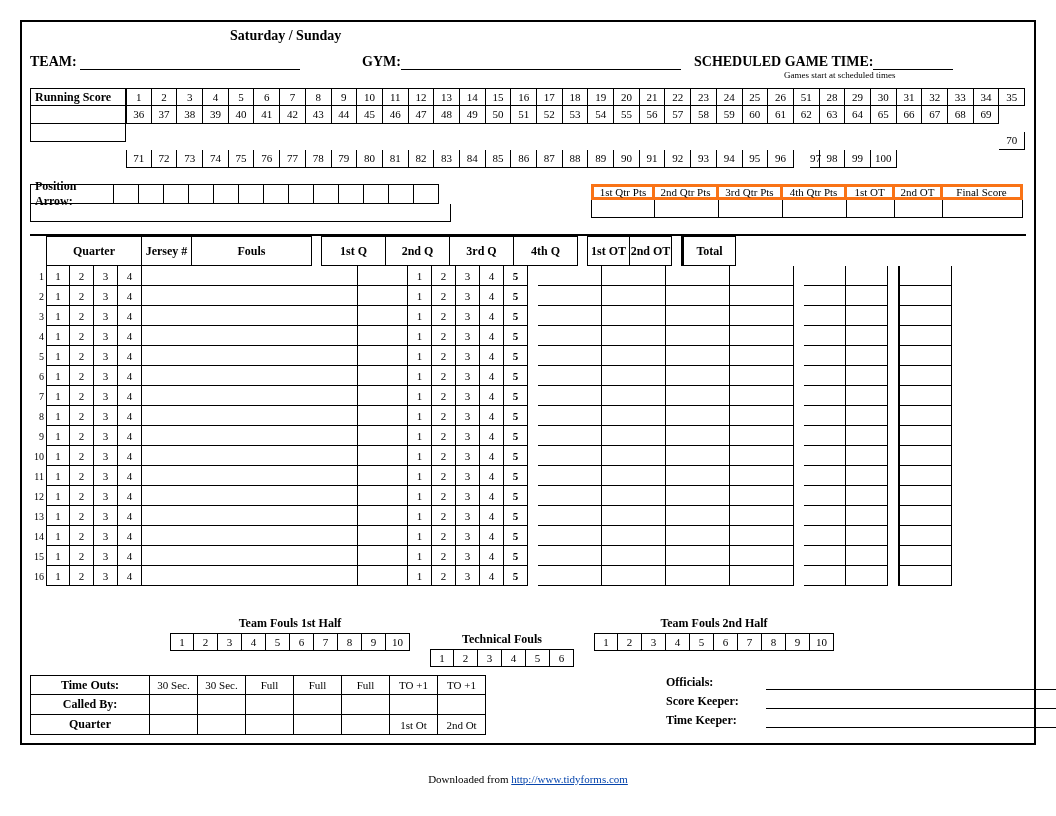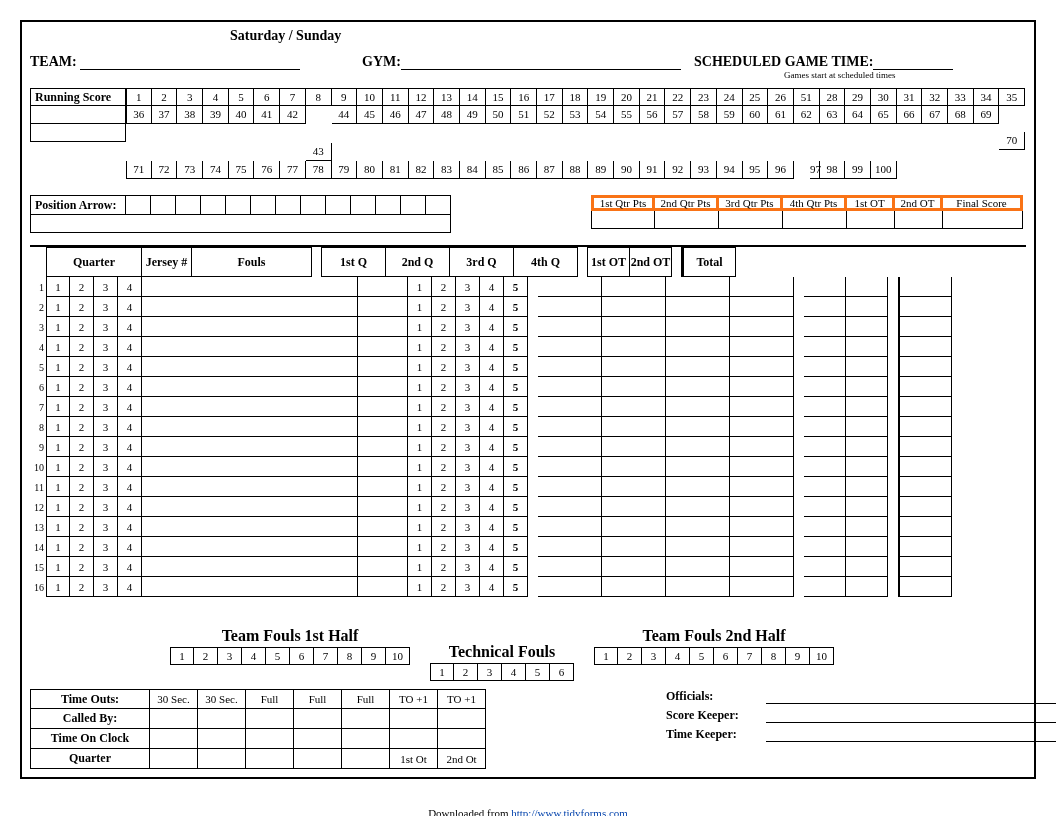--- a/index.html
+++ b/index.html
@@ -45,21 +45,21 @@
     border: 1px solid #000; border-left:none;
     height: 18px; line-height:16px; text-align:center; font-size:11px;
   }
   .run-grid .run-cell:nth-child(35n + 1){ border-left:1px solid #000;}
   .run-row3 .run-cell:nth-child(n+31){ border:none!important;background:#fff;}
 
   
   .row2 { display:flex; margin-top: 16px; gap: 140px; }
   .pos-wrap { }
   .pos-head {
-    border:1px solid #000; width:96px; height:20px; font-weight:bold; font-size:12px;
+    border:1px solid #000; width:84px; height:20px; font-weight:bold; font-size:12px;
     display:flex;align-items:center;justify-content:flex-start;padding-left:4px; float:left;
   }
   .pos-cells{ display:flex; float:left;}
   .pos-cells div{ border:1px solid #000; border-left:none; width:25px; height:20px;}
   .pos-fill{ border:1px solid #000; border-top:none; height:18px; clear:both; width: calc(96px + 25px*13);}
 
   .qpts-wrap{ display:flex; flex-direction:column;}
   .qpts-row { display:flex;}
   .qpts-row div{ border:3px solid #f97316; height:16px; font-size:11px; display:flex;align-items:center;justify-content:center;}
   .qpts-row div + div { border-left:none; }
@@ -82,21 +82,21 @@
   .spcol{ width:10px; border-top:none!important;border-bottom:none!important;}
   .body-row{ display:flex; height:20px;}
   .body-row > div{ border:1px solid #000; border-top:none; font-size:11px;display:flex;align-items:center;justify-content:center;}
   .body-row > div + div{border-left:none;}
   .q4{ width:24px;} .f5{width:24px;} .f5b{font-weight:bold;}
   .last-row > div{border-bottom:2px solid #000;}
 
   
   .tf-wrap{ margin-top:10px; display:flex; gap:20px; align-items:flex-start;}
   .tf-block{ }
-  .tf-lbl{ font-weight:bold; font-size:16px; text-align:center; margin-bottom:2px;}
+  .tf-lbl{ font-weight:bold; font-size:12px; text-align:center; margin-bottom:2px;}
   .num10{ display:flex;}
   .num10 div{ width:24px;height:18px;border:1px solid #000;font-size:11px;display:flex;align-items:center;justify-content:center;}
   .num10 div + div{border-left:none;}
 
   
   .to-wrap{ margin-top:8px; display:flex;}
   .to-left{ }
   .to-left .lbl-row{ display:flex;}
   .to-left .lbl-row > div{border:1px solid #000;height:20px;font-size:12px;font-weight:bold;display:flex;align-items:center;justify-content:center;}
   .to-l1{width:120px;}
@@ -187,21 +187,21 @@
           <div class="run-cell">35</div>
         </div>
       <div class="run-grid" id="rs2">
           <div class="run-cell" style="border-top: none;">36</div>
           <div class="run-cell" style="border-top: none;">37</div>
           <div class="run-cell" style="border-top: none;">38</div>
           <div class="run-cell" style="border-top: none;">39</div>
           <div class="run-cell" style="border-top: none;">40</div>
           <div class="run-cell" style="border-top: none;">41</div>
           <div class="run-cell" style="border-top: none;">42</div>
-          <div class="run-cell" style="border-top: none; margin-top: 37px;">43</div>
+          <div class="run-cell" style="border-top: none;">43</div>
           <div class="run-cell" style="border-top: none;">44</div>
           <div class="run-cell" style="border-top: none;">45</div>
           <div class="run-cell" style="border-top: none;">46</div>
           <div class="run-cell" style="border-top: none;">47</div>
           <div class="run-cell" style="border-top: none;">48</div>
           <div class="run-cell" style="border-top: none;">49</div>
           <div class="run-cell" style="border-top: none;">50</div>
           <div class="run-cell" style="border-top: none;">51</div>
           <div class="run-cell" style="border-top: none;">52</div>
           <div class="run-cell" style="border-top: none;">53</div>
@@ -778,30 +778,20 @@
           <div class="to-l1">Called By:</div>
           <div class="to-c"></div>
           <div class="to-c"></div>
           <div class="to-c"></div>
           <div class="to-c"></div>
           <div class="to-c"></div>
           <div class="to-c"></div>
           <div class="to-c"></div>
         </div>
         <div class="lbl-row">
-          <div class="to-l1">Time On Clock</div>
-          <div class="to-c"></div>
-          <div class="to-c"></div>
-          <div class="to-c"></div>
-          <div class="to-c"></div>
-          <div class="to-c"></div>
-          <div class="to-c"></div>
-          <div class="to-c"></div>
-        </div>
-        <div class="lbl-row">
           <div class="to-l1">Quarter</div>
           <div class="to-c"></div>
           <div class="to-c"></div>
           <div class="to-c"></div>
           <div class="to-c"></div>
           <div class="to-c"></div>
           <div class="to-c">1st Ot</div>
           <div class="to-c">2nd Ot</div>
         </div>
       </div>

